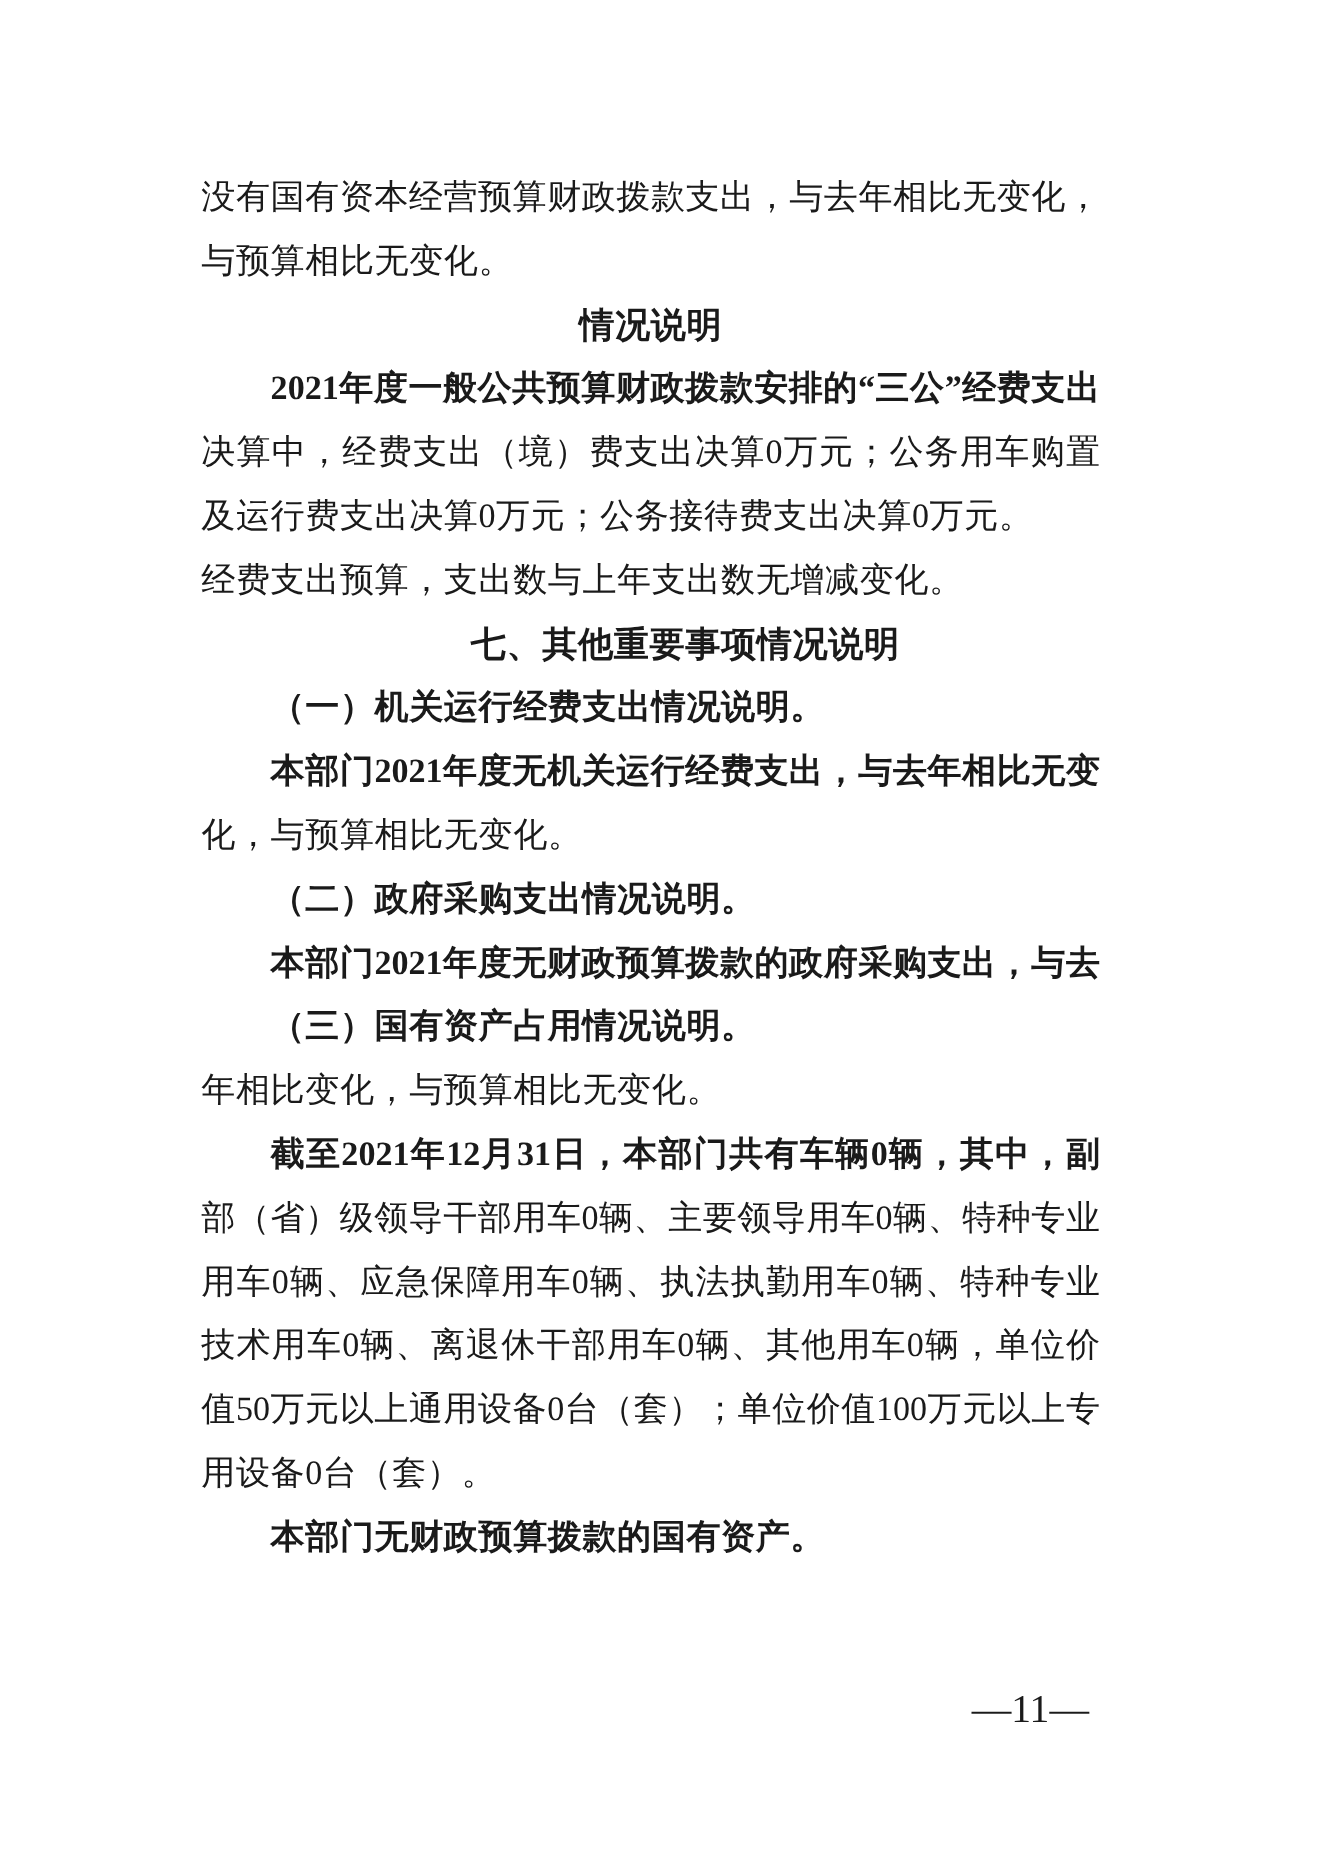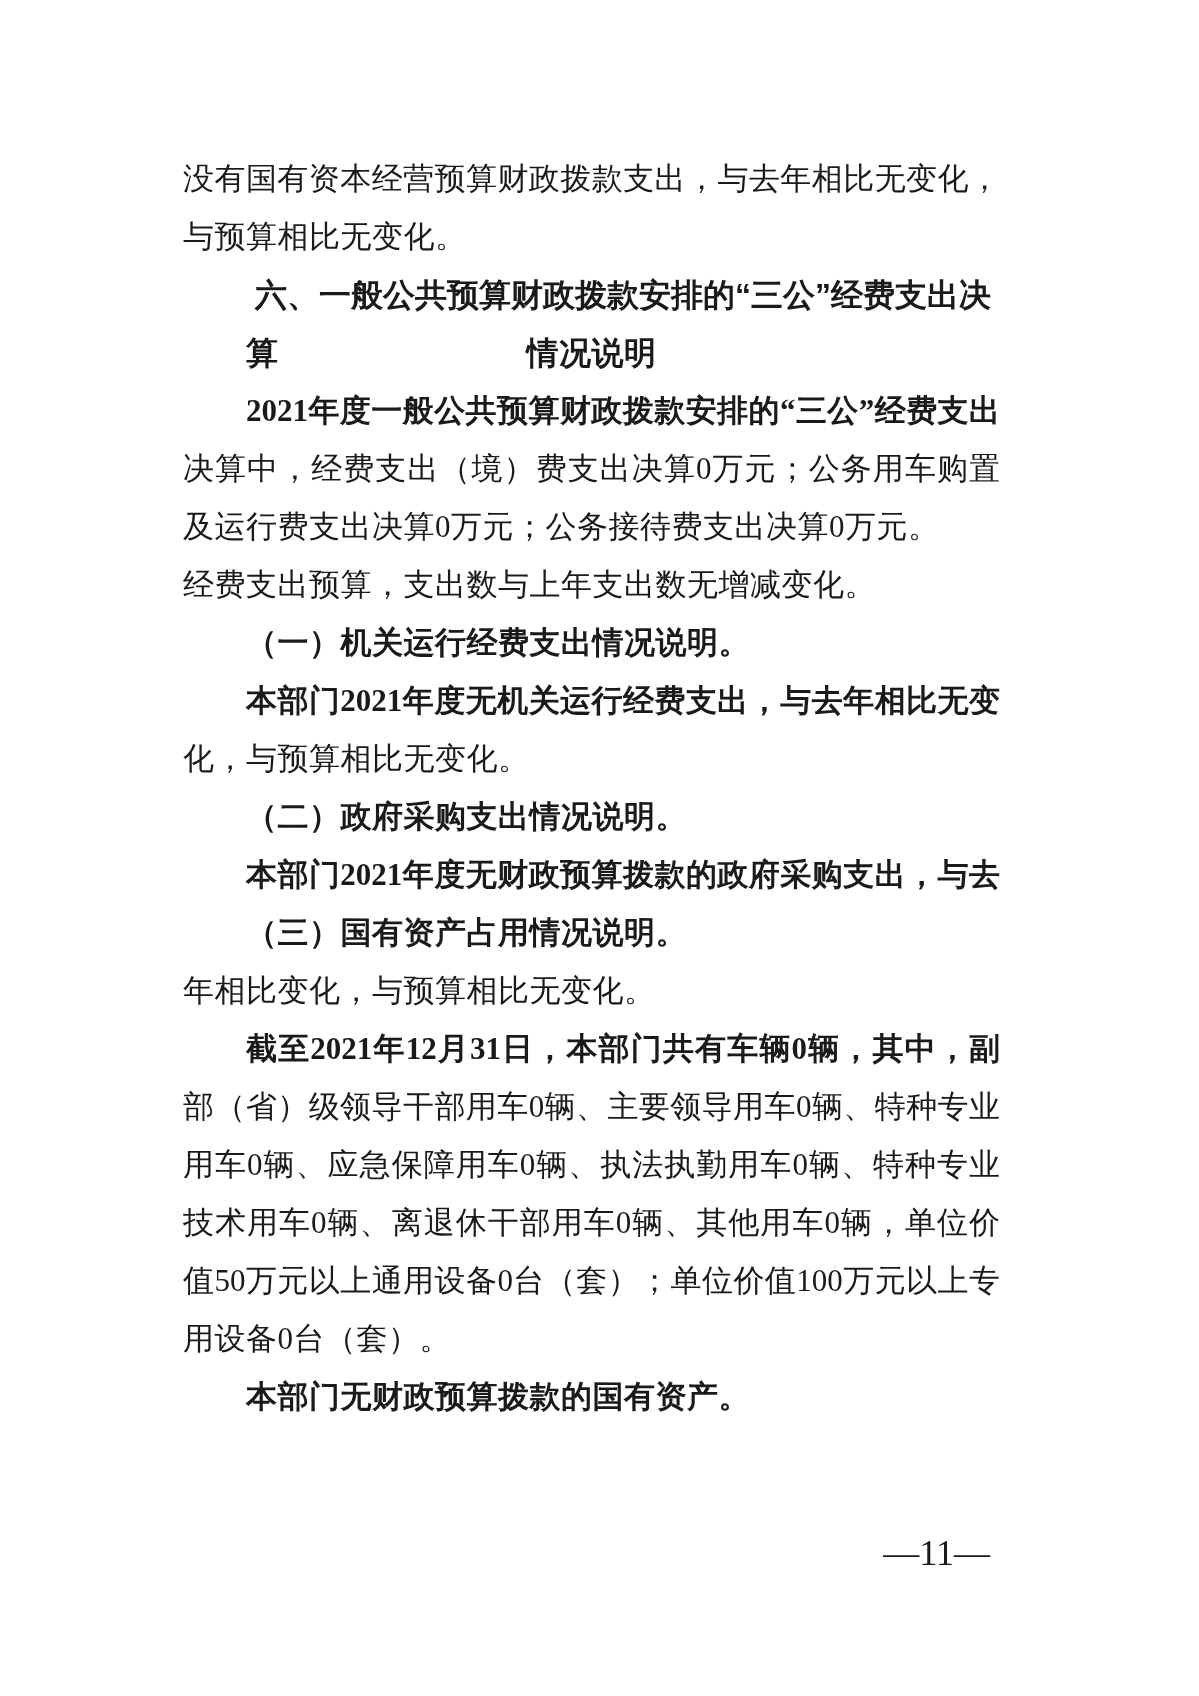--- a/index.html
+++ b/index.html
@@ -59,26 +59,26 @@
     color: #1a1a1a;
   }
 </style>
 </head>
 <body>
 
 <div class="page">
   <div class="content" id="doc-lines">
       <div class="line body fill">没有国有资本经营预算财政拨款支出，与去年相比无变化，</div>
       <div class="line body">与预算相比无变化。</div>
-      <div class="line heading indent fill">六、一般公共预算财政拨款安排的“三公”经费支出决算</div>
       <div class="line heading">情况说明</div>
       <div class="line body indent fill">2021年度一般公共预算财政拨款安排的“三公”经费支出</div>
       <div class="line body fill">决算中，经费支出（境）费支出决算0万元；公务用车购置</div>
       <div class="line body">及运行费支出决算0万元；公务接待费支出决算0万元。</div>
       <div class="line body">经费支出预算，支出数与上年支出数无增减变化。</div>
+      <div class="line heading indent">七、其他重要事项情况说明</div>
       <div class="line body indent">（一）机关运行经费支出情况说明。</div>
       <div class="line body indent fill">本部门2021年度无机关运行经费支出，与去年相比无变</div>
       <div class="line body">化，与预算相比无变化。</div>
       <div class="line body indent">（二）政府采购支出情况说明。</div>
       <div class="line body indent fill">本部门2021年度无财政预算拨款的政府采购支出，与去</div>
       <div class="line body indent">（三）国有资产占用情况说明。</div>
       <div class="line body">年相比变化，与预算相比无变化。</div>
       <div class="line body indent fill">截至2021年12月31日，本部门共有车辆0辆，其中，副</div>
       <div class="line body fill">部（省）级领导干部用车0辆、主要领导用车0辆、特种专业</div>
       <div class="line body fill">用车0辆、应急保障用车0辆、执法执勤用车0辆、特种专业</div>

